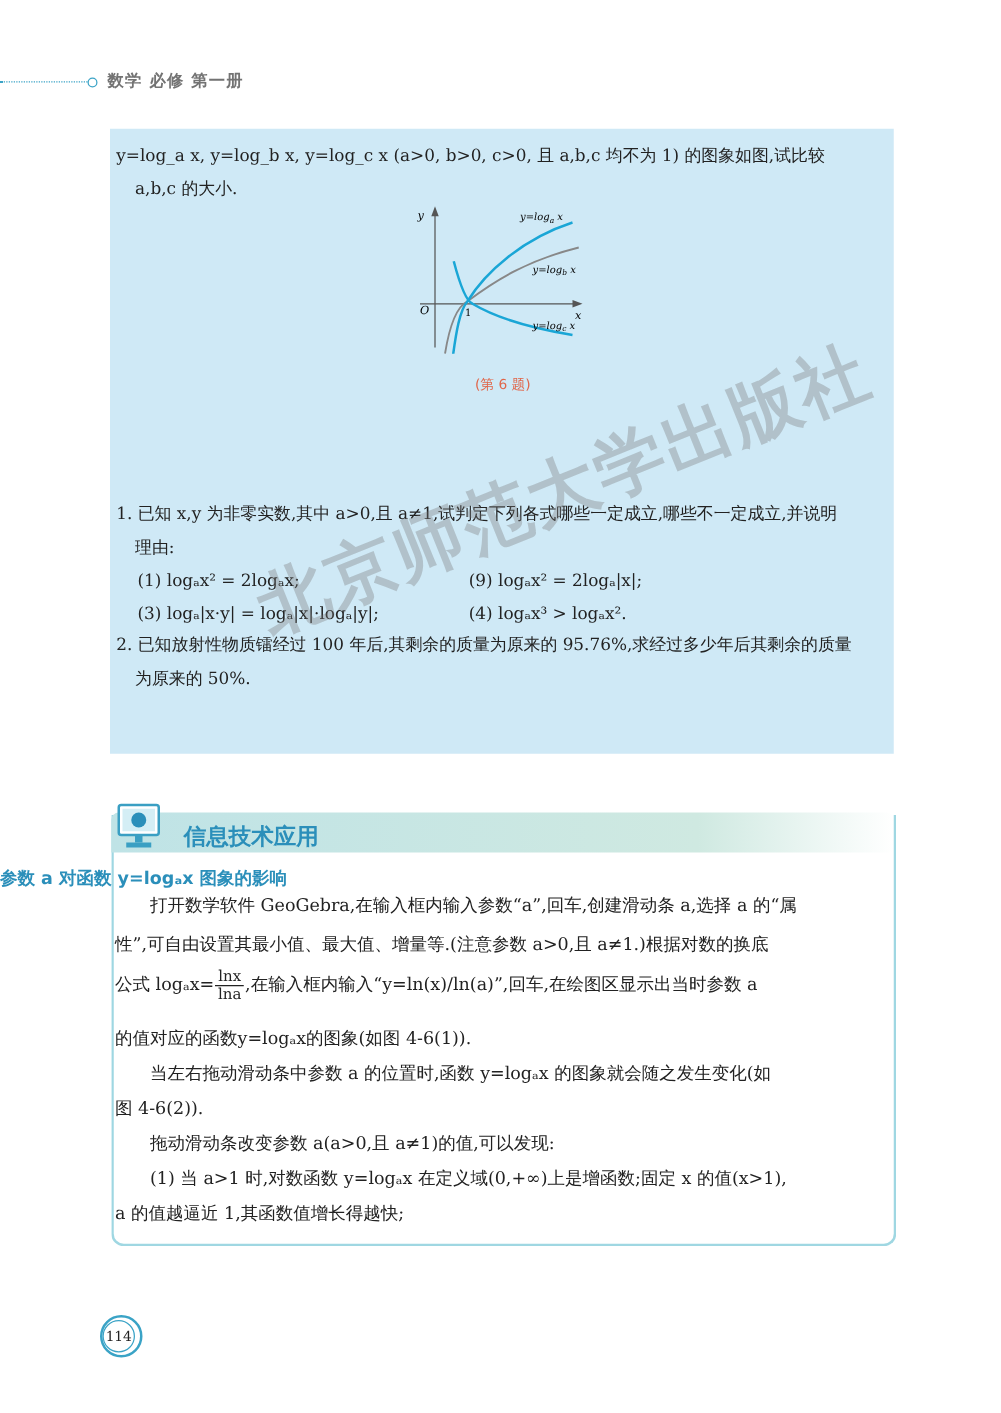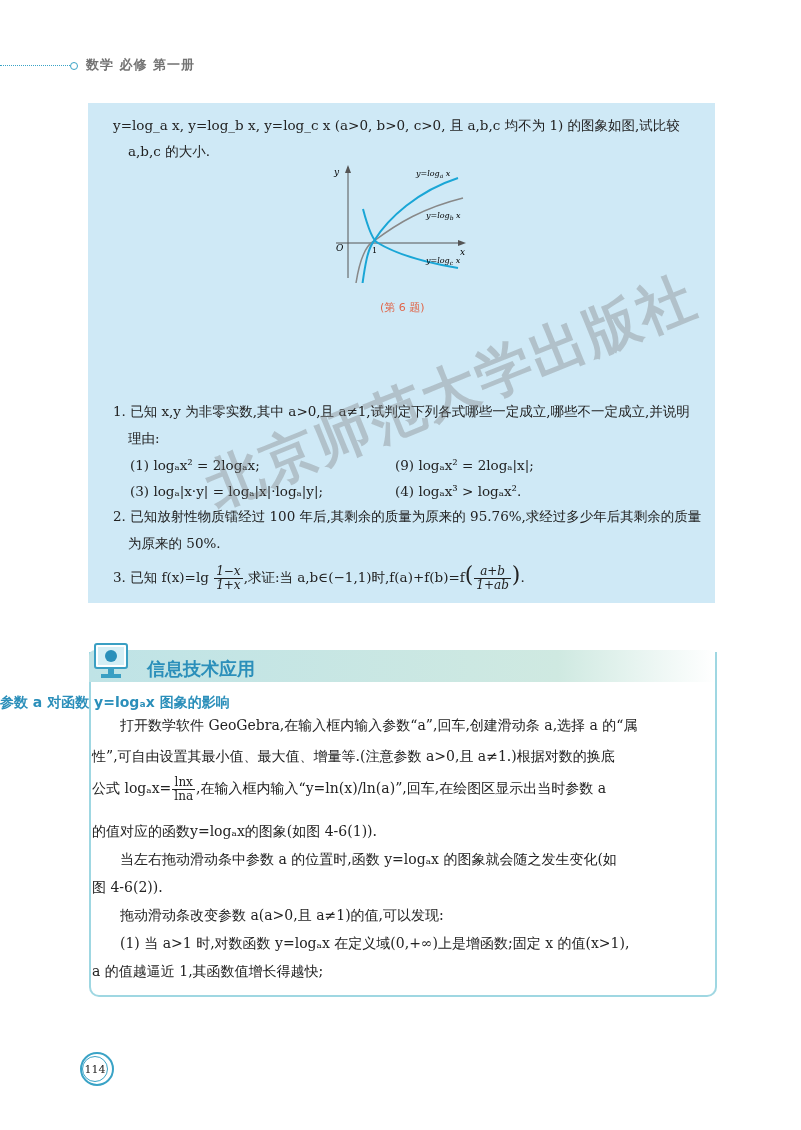--- a/index.html
+++ b/index.html
@@ -6,21 +6,21 @@
   body {
     width: 801px; height: 1130px; background: #ffffff; position: relative; overflow: hidden;
     font-family: "DejaVu Serif", "Liberation Serif", serif; color: #222;
   }
   .header { position: absolute; left: 0; top: 54px; height: 24px; width: 400px; }
   .header-line { position: absolute; left: 0; top: 11px; width: 70px; border-top: 1px dotted #3aa3c6; }
   .header-dot { position: absolute; left: 70px; top: 8px; width: 6px; height: 6px; border: 1px solid #3aa3c6; border-radius: 50%; background: #fff; }
   .header-title { position: absolute; left: 86px; top: 2px; font-family: "DejaVu Sans", sans-serif; font-weight: bold; font-size: 13px; color: #737373; letter-spacing: 1px; }
 
   .panel { position: absolute; left: 88px; top: 103px; width: 627px; height: 500px; background: #cfe9f6; }
-  .p { position: absolute; font-size: 13.5px; line-height: 20px; white-space: nowrap; margin-left: 20px; }
+  .p { position: absolute; font-size: 13.5px; line-height: 20px; white-space: nowrap; }
   .i { font-style: italic; }
   .frac { display: inline-block; vertical-align: middle; text-align: center; font-size: 12px; line-height: 13px; margin: 0 1px; }
   .frac .num { display: block; border-bottom: 1px solid #222; padding: 0 2px; }
   .frac .den { display: block; padding: 0 2px; }
 
   .fig { position: absolute; left: 240px; top: 60px; width: 140px; height: 120px; }
   .fig-caption { position: absolute; left: 292px; top: 197px; font-size: 11px; color: #e0664a; font-family: "DejaVu Sans", sans-serif; }
   .group-title { position: absolute; left: 0; width: 627px; top: 257px; text-align: center; font-size: 17px; font-weight: bold; letter-spacing: 14px; }
 
   .watermark { position: absolute; left: 195px; top: 455px; font-size: 56px; color: rgba(120,120,120,0.35); transform: rotate(-22deg); transform-origin: left top; font-family: "DejaVu Sans", sans-serif; font-weight: bold; letter-spacing: 2px; pointer-events: none; white-space: nowrap; }
@@ -71,23 +71,20 @@
   <div class="p" style="left:5px; top:298px;">1. 已知 x,y 为非零实数,其中 a&gt;0,且 a≠1,试判定下列各式哪些一定成立,哪些不一定成立,并说明</div>
   <div class="p" style="left:20px; top:325px;">理由:</div>
   <div class="p" style="left:22px; top:352px;">(1) logₐx² = 2logₐx;</div>
   <div class="p" style="left:287px; top:352px;">(9) logₐx² = 2logₐ|x|;</div>
   <div class="p" style="left:22px; top:378px;">(3) logₐ|x·y| = logₐ|x|·logₐ|y|;</div>
   <div class="p" style="left:287px; top:378px;">(4) logₐx³ &gt; logₐx².</div>
 
   <div class="p" style="left:5px; top:403px;">2. 已知放射性物质镭经过 100 年后,其剩余的质量为原来的 95.76%,求经过多少年后其剩余的质量</div>
   <div class="p" style="left:20px; top:430px;">为原来的 50%.</div>
 
-  <div class="p" style="left:5px; top:455px; line-height:34px;">
-    <span>3. 已知 f(x)=lg </span><span class="frac"><span class="num i">1−x</span><span class="den i">1+x</span></span><span>,求证:当 a,b∈(−1,1)时,f(a)+f(b)=f</span><span style="font-size:22px;">(</span><span class="frac"><span class="num i">a+b</span><span class="den i">1+ab</span></span><span style="font-size:22px;">)</span><span>.</span>
-  </div>
 </div>
 
 <div class="watermark">北京师范大学出版社</div>
 
 <div class="info-box"></div>
 <div class="info-head"></div>
 <svg class="monitor" viewBox="0 0 36 44">
   <rect x="2" y="4" width="32" height="24" rx="2" fill="#ffffff" stroke="#3a9fc3" stroke-width="2"></rect>
   <rect x="5" y="7" width="26" height="18" fill="#d4eef5"></rect>
   <circle cx="18" cy="16" r="6" fill="#2b8fba"></circle>

